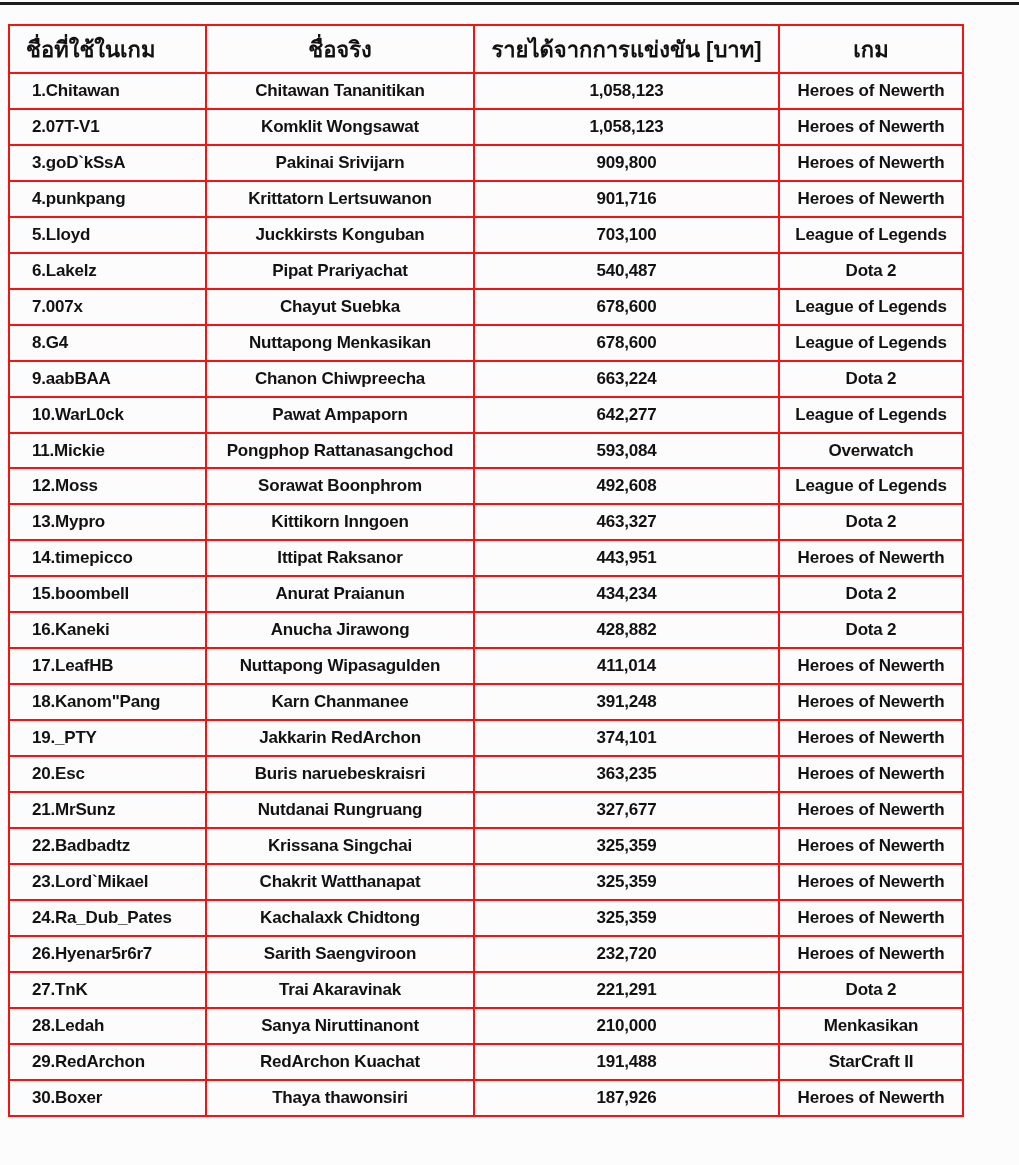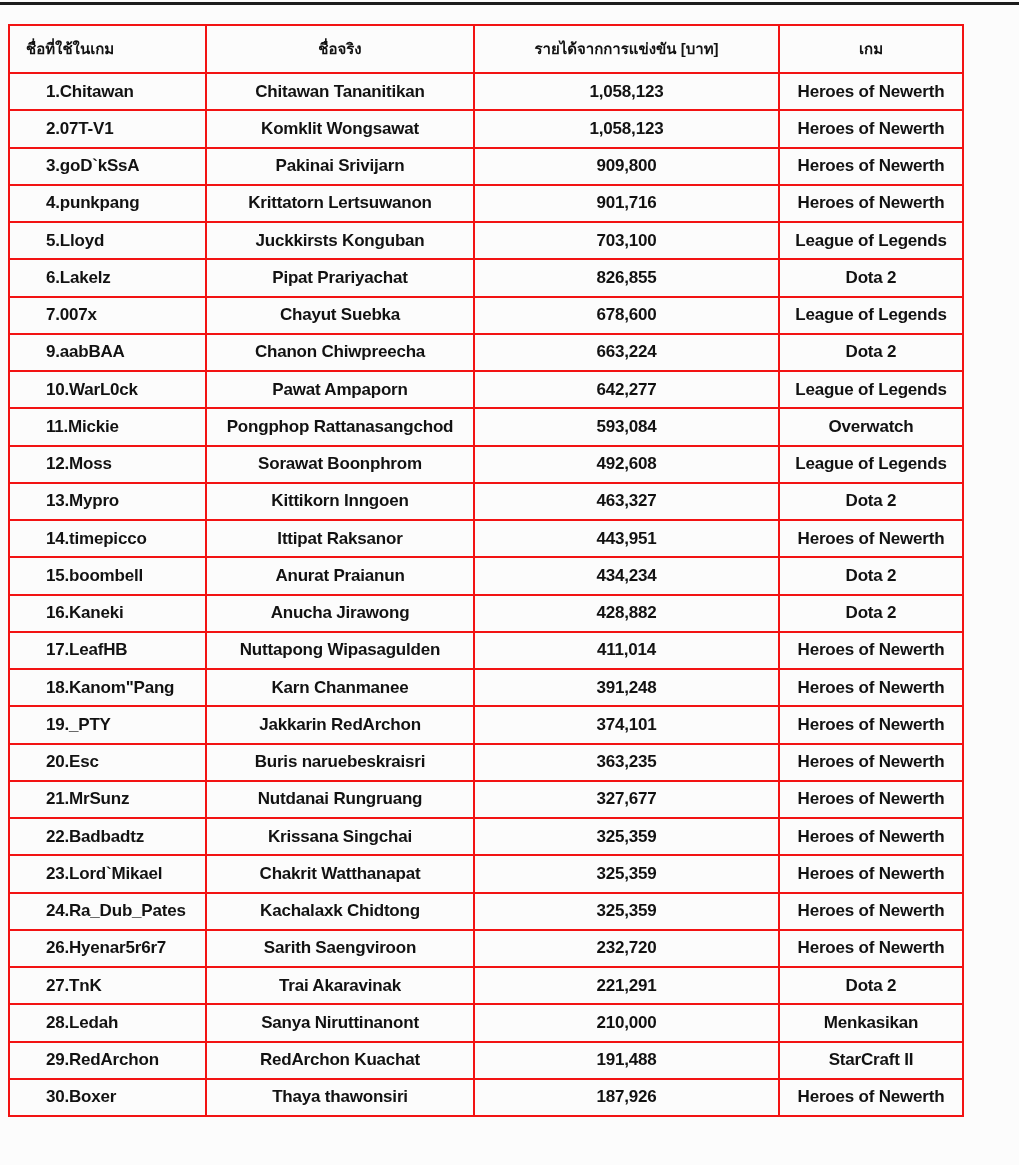--- a/index.html
+++ b/index.html
@@ -33,31 +33,31 @@
   }
   table.earnings th, table.earnings td{
     border:2px solid var(--red);
     font-weight:bold;
     color:var(--ink);
     overflow:hidden;
     white-space:nowrap;
   }
   table.earnings thead tr{height:48px;}
   table.earnings th{
-    font-size:15px;
+    font-size:22px;
     letter-spacing:0px;
   }
   th.c1{ text-align:left; padding-left:16px;}
   th.c2, th.c3, th.c4{ text-align:center;margin-top:47px; }
   table.earnings tbody tr{ height:34.8px; }
   table.earnings td{
     font-size:17px;
     letter-spacing:-0.2px;
   }
-  td.c1{ text-align:left; padding-left:36px; }
+  td.c1{ text-align:left; padding-left:22px; }
   td.c2, td.c3, td.c4{ text-align:center; }
 </style>
 </head>
 <body>
 
 <div class="topline"></div>
 
 <table class="earnings">
   <colgroup>
     <col style="width:197px">
@@ -105,31 +105,37 @@
   <tr>
     <td class="c1">5.Lloyd</td>
     <td class="c2">Juckkirsts Konguban</td>
     <td class="c3">703,100</td>
     <td class="c4">League of Legends</td>
   </tr>
 
   <tr>
     <td class="c1">6.Lakelz</td>
     <td class="c2">Pipat Prariyachat</td>
-    <td class="c3">826,855</td>
+    <td class="c3">540,487</td>
     <td class="c4">Dota 2</td>
   </tr>
 
   <tr>
     <td class="c1">7.007x</td>
     <td class="c2">Chayut Suebka</td>
     <td class="c3">678,600</td>
     <td class="c4">League of Legends</td>
   </tr>
 
+  <tr>
+    <td class="c1">8.G4</td>
+    <td class="c2">Nuttapong Menkasikan</td>
+    <td class="c3">678,600</td>
+    <td class="c4">League of Legends</td>
+  </tr>
 
   <tr>
     <td class="c1">9.aabBAA</td>
     <td class="c2">Chanon Chiwpreecha</td>
     <td class="c3">663,224</td>
     <td class="c4">Dota 2</td>
   </tr>
 
   <tr>
     <td class="c1">10.WarL0ck</td>

